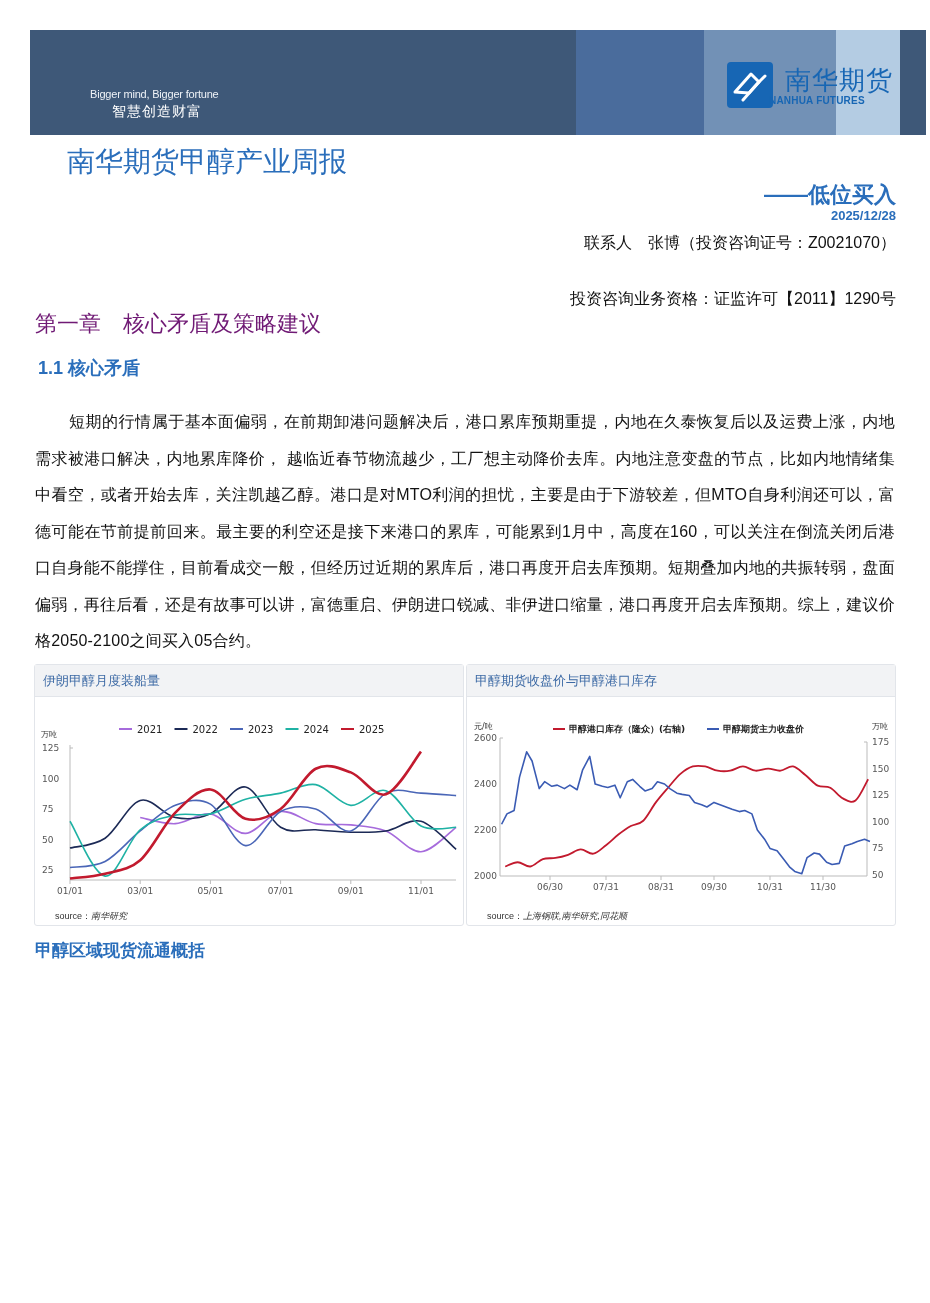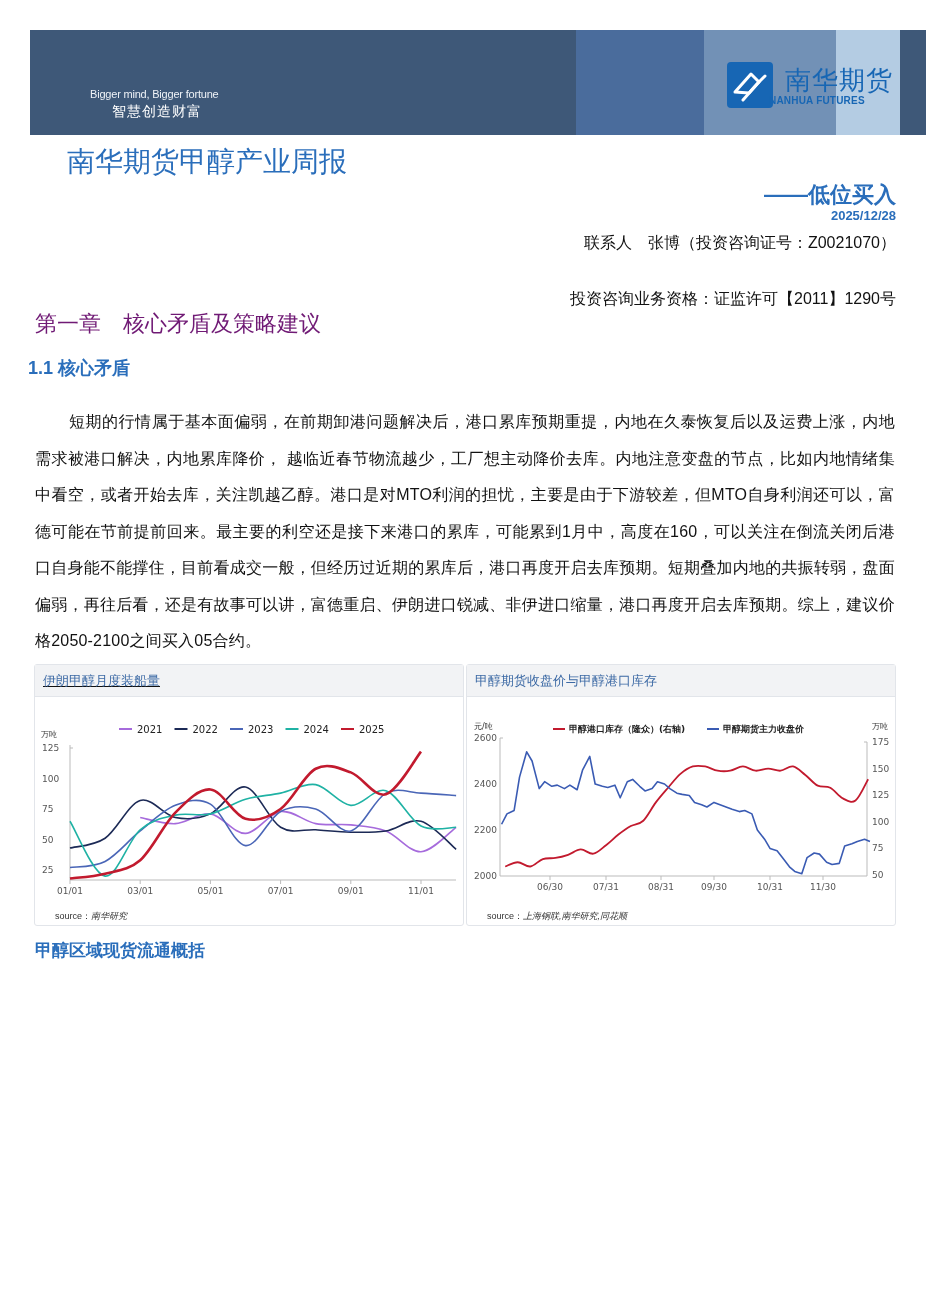--- a/index.html
+++ b/index.html
@@ -15,27 +15,27 @@
   .logo .cn { position:absolute; left:58px; top:3px; font-size:26px; font-weight:normal; color:#1766b4; letter-spacing:1px; }
   .logo .en { position:absolute; left:42px; top:35px; font-size:10px; font-weight:bold; color:#1766b4; letter-spacing:0.2px; }
 
   .title { position:absolute; left:35px; top:143px; font-size:28px; font-weight:normal; color:#2a6ebb; letter-spacing:0px;margin-left:32px; }
   .subtitle { position:absolute; right:34px; top:180px; font-size:22px; font-weight:bold; color:#2a6ebb; }
   .date { position:absolute; right:34px; top:208px; font-size:13px; font-weight:bold; color:#2a6ebb; }
   .contact { position:absolute; right:34px; top:233px; font-size:16px; color:#111; }
   .license { position:absolute; right:34px; top:260px; font-size:16px; color:#111;margin-top:29px; }
 
   .chapter { position:absolute; left:35px; top:309px; font-size:22px; font-weight:normal; color:#701a75; }
-  .section { position:absolute; left:28px; top:356px; font-size:18px; font-weight:bold; color:#2a6ebb; }
+  .section { position:absolute; left:38px; top:356px; font-size:18px; font-weight:bold; color:#2a6ebb; }
   .para { position:absolute; left:35px; top:404px; width:860px; font-size:16px; line-height:36.5px; color:#111; text-indent:34px; text-align:justify; letter-spacing:0.2px; }
 
   .chart-box { position:absolute; top:664px; height:262px; border:1px solid #e2e5ea; background:#fff; box-sizing:border-box; border-radius:3px; }
   .chart-box .hdr { height:31px; background:#f2f3f5; border-bottom:1px solid #e2e5ea; font-size:13px; color:#3d6aa5; line-height:31px; padding-left:8px; }
   .chart-box svg { position:absolute; left:0; top:0; }
-  .chart-left { left:34px; width:430px;text-decoration:underline; }
+  .chart-left { left:34px; width:430px; }
   .chart-right { left:466px; width:430px; }
   .source { position:absolute; left:20px; top:245px; font-size:9px; color:#333; }
   .source i { font-style:italic; }
 
   .region-title { position:absolute; left:35px; top:939px; font-size:17px; font-weight:bold; color:#2a6ebb; }
 </style>
 </head>
 <body>
 
 <div class="banner">

